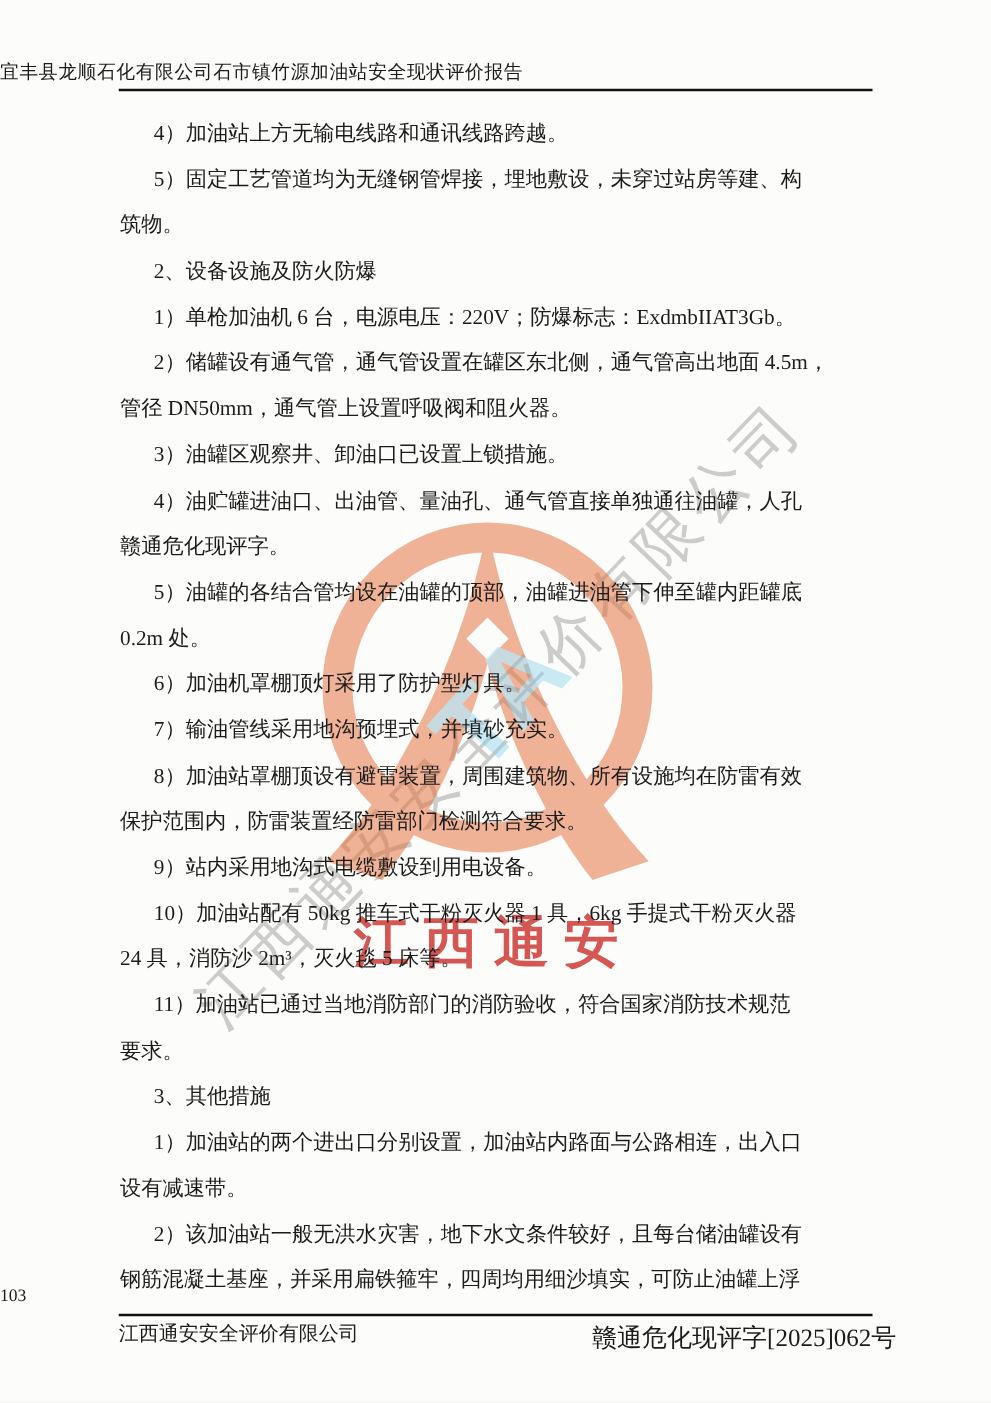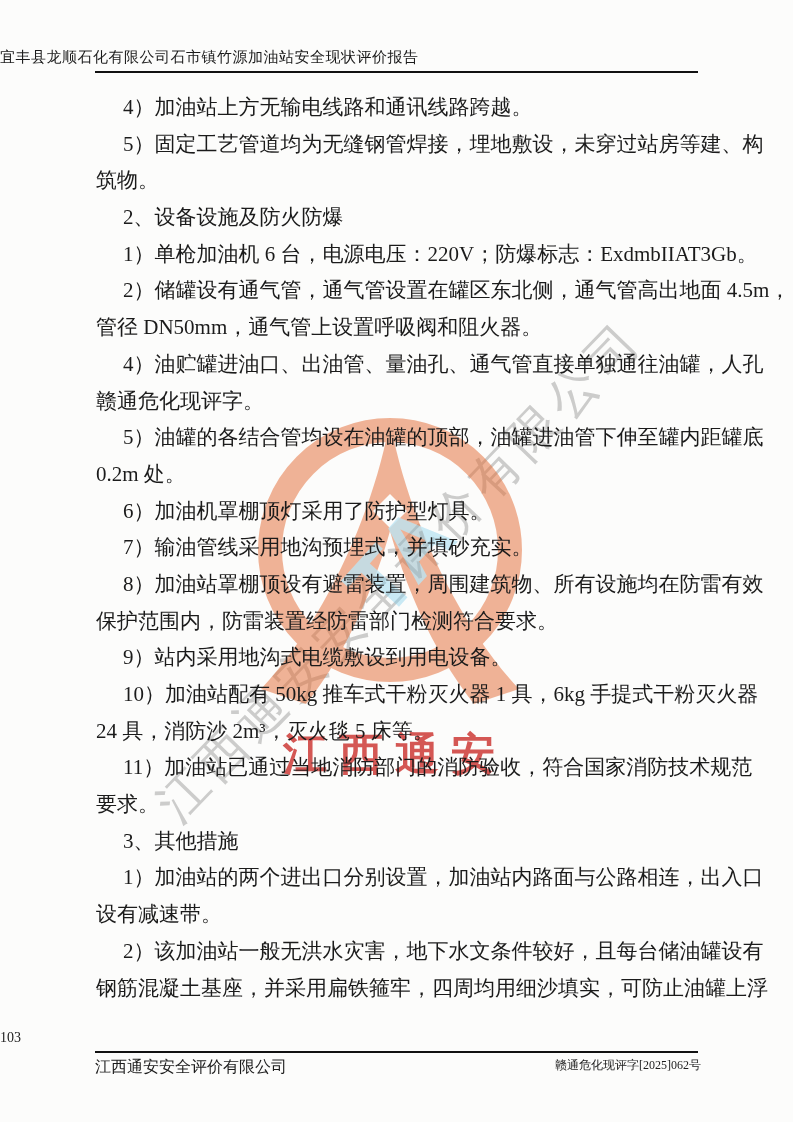--- a/index.html
+++ b/index.html
@@ -30,32 +30,32 @@
   
   .content{position:absolute;inset:0;z-index:2;}
   .hdr-title{
     position:absolute;top:48px;left:0;width:100%;
     font-size:15px;letter-spacing:.5px;
   }
   .hdr-rule{position:absolute;top:71px;left:95px;width:603px;height:0;
     border-top:2px solid #111;}
   .body-text{
     position:absolute;top:89px;left:96px;width:612px;
-    font-size:21px;line-height:36.7px;white-space:nowrap;
+    font-size:17px;line-height:36.7px;white-space:nowrap;
   }
   .body-text .line{height:36.7px;}
   .body-text .indent{padding-left:27px;}
   .page-num{
     position:absolute;top:1030px;left:0;width:100%;
     font-size:14px;
   }
   .ftr-rule{position:absolute;top:1051px;left:95px;width:603px;height:0;
     border-top:2px solid #111;}
   .ftr-left{position:absolute;top:1057px;left:95px;font-size:16px;}
-  .ftr-right{position:absolute;top:1057px;right:92px;font-size:12px;}
+  .ftr-right{position:absolute;top:1057px;right:76px;font-size:20px;}
 </style>
 </head>
 <body>
 
 <div class="page">
 
   <div class="wm-layer">
     <div class="wm-diagonal">江西通安安全评价有限公司</div>
 
     <svg class="wm-logo" width="410" height="330" viewBox="0 0 410 330">
@@ -84,20 +84,21 @@
     <div class="hdr-rule"></div>
 
     <div class="body-text">
       <div class="line indent">4）加油站上方无输电线路和通讯线路跨越。</div>
       <div class="line indent">5）固定工艺管道均为无缝钢管焊接，埋地敷设，未穿过站房等建、构</div>
       <div class="line">筑物。</div>
       <div class="line indent">2、设备设施及防火防爆</div>
       <div class="line indent">1）单枪加油机 6 台，电源电压：220V；防爆标志：ExdmbIIAT3Gb。</div>
       <div class="line indent">2）储罐设有通气管，通气管设置在罐区东北侧，通气管高出地面 4.5m，</div>
       <div class="line">管径 DN50mm，通气管上设置呼吸阀和阻火器。</div>
+      <div class="line indent">3）油罐区观察井、卸油口已设置上锁措施。</div>
       <div class="line indent">4）油贮罐进油口、出油管、量油孔、通气管直接单独通往油罐，人孔</div>
       <div class="line">赣通危化现评字。</div>
       <div class="line indent">5）油罐的各结合管均设在油罐的顶部，油罐进油管下伸至罐内距罐底</div>
       <div class="line">0.2m 处。</div>
       <div class="line indent">6）加油机罩棚顶灯采用了防护型灯具。</div>
       <div class="line indent">7）输油管线采用地沟预埋式，并填砂充实。</div>
       <div class="line indent">8）加油站罩棚顶设有避雷装置，周围建筑物、所有设施均在防雷有效</div>
       <div class="line">保护范围内，防雷装置经防雷部门检测符合要求。</div>
       <div class="line indent">9）站内采用地沟式电缆敷设到用电设备。</div>
       <div class="line indent">10）加油站配有 50kg 推车式干粉灭火器 1 具，6kg 手提式干粉灭火器</div>

